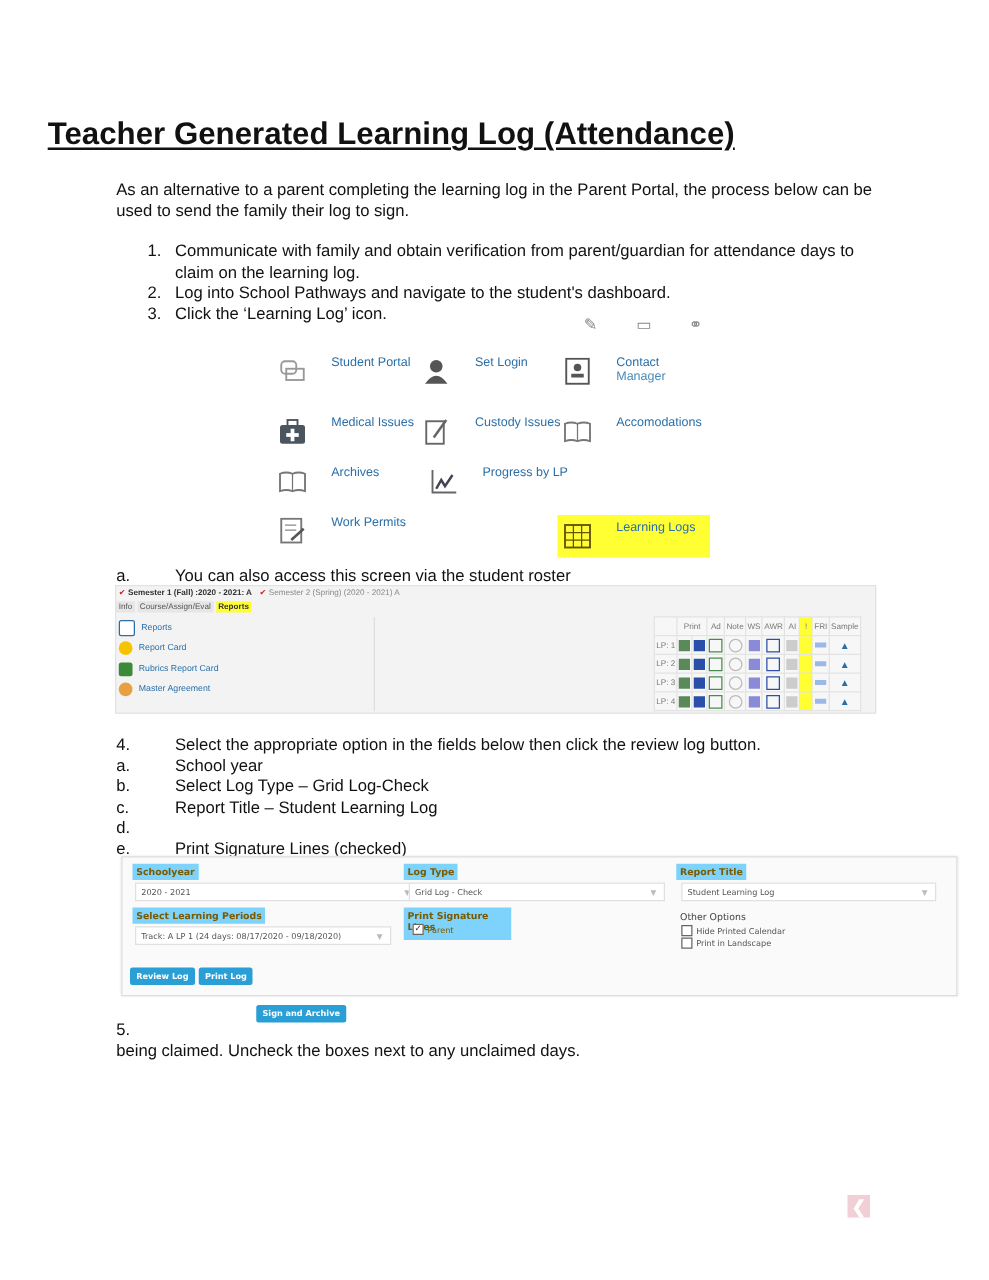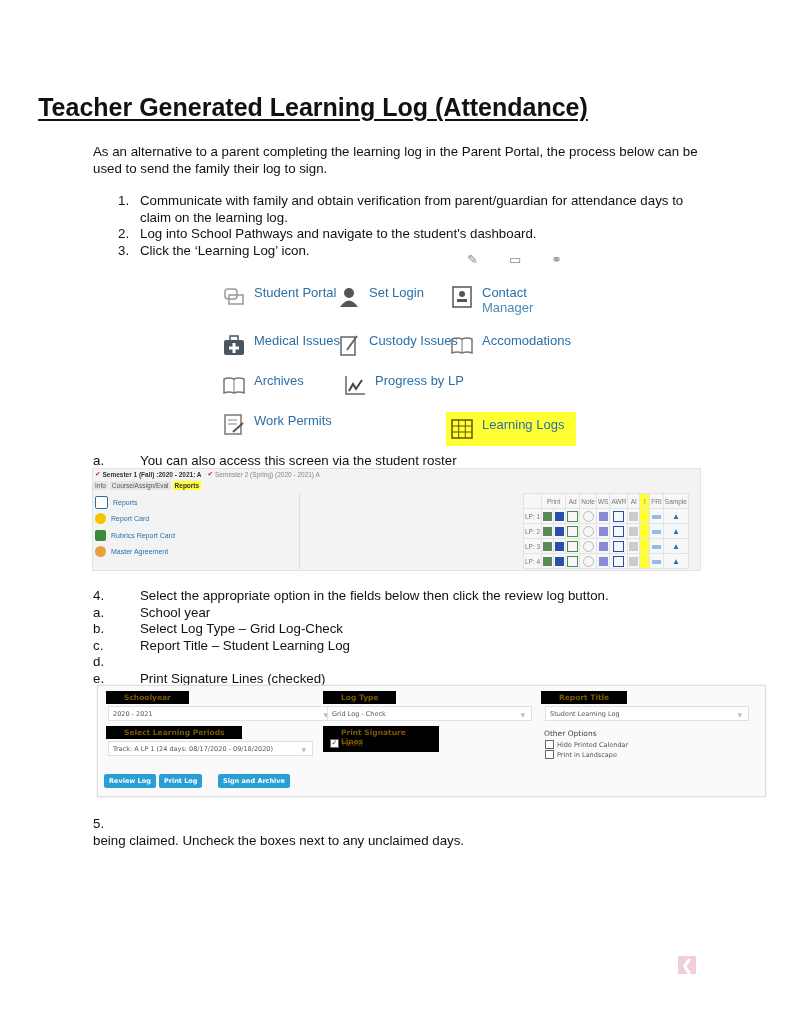--- a/index.html
+++ b/index.html
@@ -11,42 +11,42 @@
   .numlist .item { display:flex; }
   .numlist .n { width:22px; flex:none; }
   .lettered { position:absolute; left:93px; font-size:13.3px; line-height:16.5px; }
   .lettered .row { display:flex; }
   .lettered .k { width:47px; flex:none; }
 
   
   .dash { position:absolute; left:222px; top:253px; width:370px; height:190px; }
   .dash .top-icons { position:absolute; left:245px; top:0; display:flex; gap:22px; }
   .dash .top-icons div { width:20px; height:14px; color:#888; font-size:13px; line-height:14px; }
-  .tile { position:absolute; display:flex; align-items:flex-start; gap:8px; color:#2a6fa8; font-size:13px; }
+  .tile { position:absolute; display:flex; align-items:flex-start; gap:19px; color:#2a6fa8; font-size:10px; }
   .tile .ic { width:24px; height:24px; flex:none; display:flex; align-items:center; justify-content:center; }
   .tile.hl { background:#ffff33; padding:5px 12px 5px 4px; }
 
   
   .roster { position:absolute; left:92px; top:468px; width:607px; height:101px; background:#f3f3f3; border:1px solid #e2e2e2; font-size:6.5px; }
   .roster .sem { position:absolute; left:2px; top:1px; display:flex; gap:6px; color:#333; }
   .roster .sem span { display:flex; align-items:center; gap:2px; }
   .roster .tabs { position:absolute; left:0; top:12px; display:flex; gap:2px; }
   .roster .tabs div { padding:1px 2px; background:#e6e6e6; color:#555; }
   .roster .tabs .active { background:#ffff33; color:#333; font-weight:bold; }
   .roster .panel { position:absolute; left:2px; top:25px; width:204px; height:75px; border-right:1px solid #ddd; }
   .roster .panel .link { display:flex; align-items:center; gap:5px; height:16.5px; color:#2a6fa8; font-size:7px; }
   .roster .panel .link .ic { width:11px; height:11px; border-radius:2px; }
   .grid { position:absolute; left:430px; top:24px; border-collapse:collapse; font-size:6.5px; color:#777; }
   .grid td, .grid th { border:1px solid #e3e3e3; height:14px; padding:0 1px; text-align:center; font-weight:normal; background:#f7f7f7; }
   .grid .ycol { background:#ffff33; width:7px; }
   .sq { display:inline-block; width:9px; height:9px; vertical-align:middle; }
 
   
   .form { position:absolute; left:97px; top:685px; width:667px; height:110px; border:1px solid #ddd; background:#fafafa; box-shadow:0 0 2px #e5e5e5; font-family:"DejaVu Sans", sans-serif; }
-  .form .lbl { position:absolute; font-size:7.5px; font-weight:bold; color:#7a5a00; background:#000000; padding:2px 18px; }
+  .form .lbl { position:absolute; font-size:7.5px; font-weight:bold; color:#7a5a00; background:#7dd3fc; padding:2px 3px; }
   .form .sel { position:absolute; height:15px; border:1px solid #e0e0e0; background:#fff; font-size:6.5px; color:#555; line-height:15px; padding-left:4px; box-sizing:border-box; }
   .form .sel .caret { position:absolute; right:6px; top:0; color:#bbb; font-size:6px; }
   .form .chk { position:absolute; display:flex; align-items:center; gap:3px; font-size:6.5px; color:#555; }
   .form .chk .box { width:7px; height:7px; border:1px solid #666; background:#fff; font-size:7px; line-height:7px; text-align:center; color:#333; }
   .form .other { position:absolute; font-size:7.5px; color:#444; }
   .form .btn { position:absolute; top:88px; height:14px; background:#2a9fd6; color:#fff; font-size:6.5px; font-weight:bold; border-radius:2px; line-height:14px; padding:0 5px; }
   .pgicon { position:absolute; left:678px; top:956px; width:18px; height:18px; background:#f0cfd6; color:#fff; font-size:14px; line-height:18px; text-align:center; font-weight:bold; }
 </style>
 </head>
 <body>
@@ -337,21 +337,21 @@
       <span class="box"></span>
       <span>Hide Printed Calendar</span>
     </div>
   <div class="chk" style="left:447px;top:64px;">
       <span class="box"></span>
       <span>Print in Landscape</span>
     </div>
 
   <div class="btn" style="left:6px;">Review Log</div>
   <div class="btn" style="left:61px;">Print Log</div>
-  <div class="btn" style="left:120px;">Sign and Archive</div>
+  <div class="btn" style="left:107px;margin-top:30px;">Sign and Archive</div>
 </div>
 
 <div class="lettered" style="top:816px;width:600px;">
   <div class="row">
       <span class="k">5.</span>
     </div>
   <div>being claimed. Uncheck the boxes next to any unclaimed days.</div>
 </div>
 
 <div class="pgicon">❮</div>

